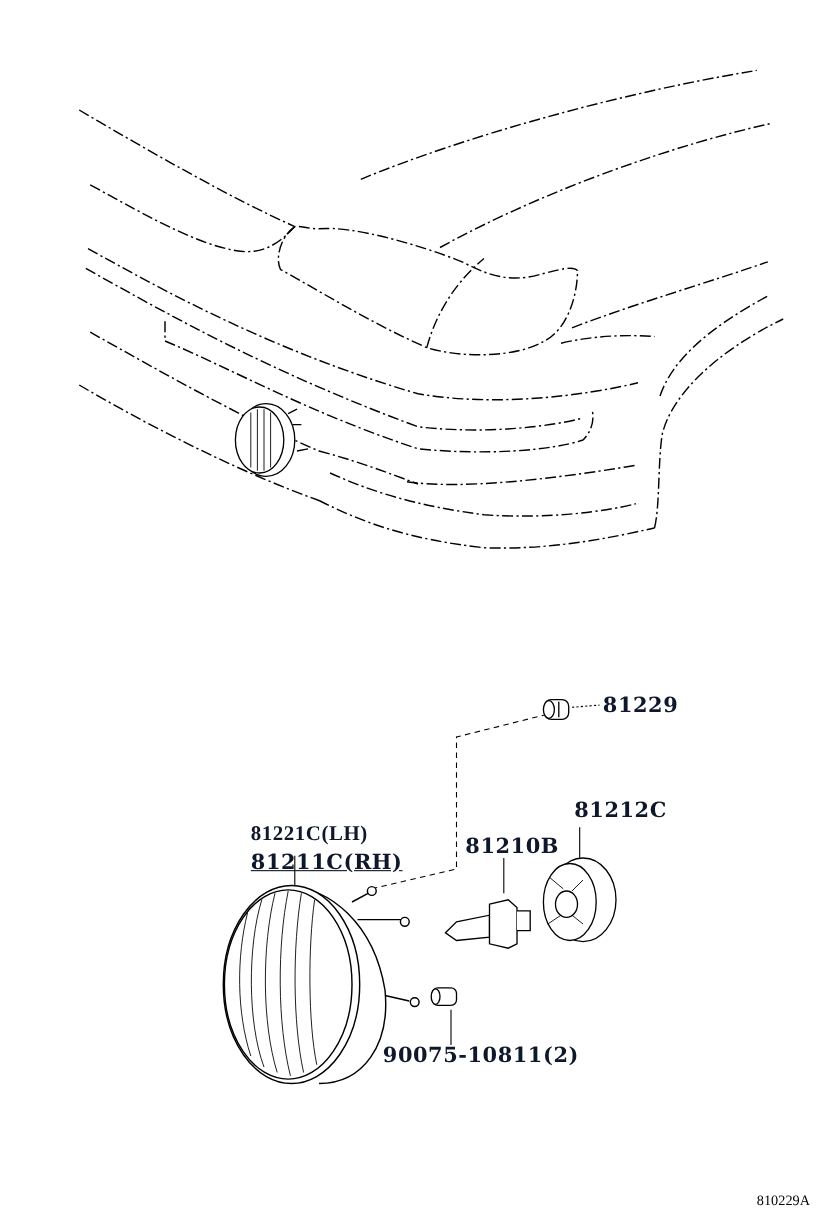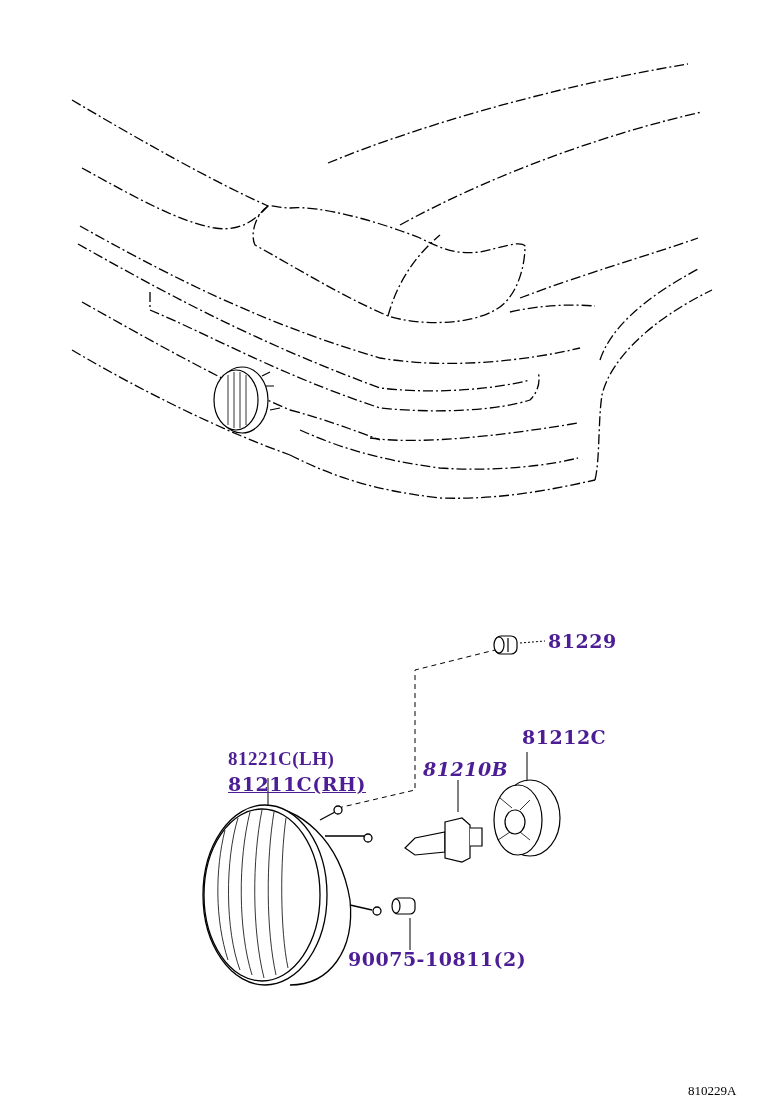--- a/index.html
+++ b/index.html
@@ -3,21 +3,21 @@
 <meta charset="utf-8">
 <style>
   html, body { margin: 0; padding: 0; background: #ffffff; }
   body { width: 760px; height: 1112px; position: relative; overflow: hidden; }
   #diagram { position: absolute; left: 0; top: 0; width: 760px; height: 1112px; }
   .lbl {
     position: absolute;
     font-family: "DejaVu Serif", serif;
     font-size: 19px;
     font-weight: bold;
-    color: #4c1d95;
+    color: #0f172a;
     white-space: nowrap;
     line-height: 1;
     letter-spacing: 0.5px;
   }
   .code {
     position: absolute;
     font-family: Liberation Serif, serif;
     font-size: 13px;
     color: #000;
     white-space: nowrap;
@@ -114,17 +114,17 @@
   </g>
 
   <g stroke="#000" fill="#fff" stroke-width="1.2">
     <rect x="393" y="898" width="22" height="16" rx="5"></rect>
     <ellipse cx="396" cy="906" rx="4" ry="7"></ellipse>
   </g>
 </svg>
 
 <div class="lbl" style="left:548px; top:632px;">81229</div>
 <div class="lbl" style="left:494px; top:728px;margin-left:28px;">81212C</div>
-<div class="lbl" style="left:423px; top:760px;font-style:italic;">81210B</div>
+<div class="lbl" style="left:423px; top:760px;">81210B</div>
 <div class="lbl" style="left:228px; top:775px;text-decoration:underline;">81211C(RH)</div>
 <div class="lbl" style="left:228px; top:749px;font-family:Liberation Serif, serif;">81221C(LH)</div>
 <div class="lbl" style="left:348px; top:950px;">90075-10811(2)</div>
 <div class="code" style="left:688px; top:1083px;">810229A</div>
 
 </body></html>

